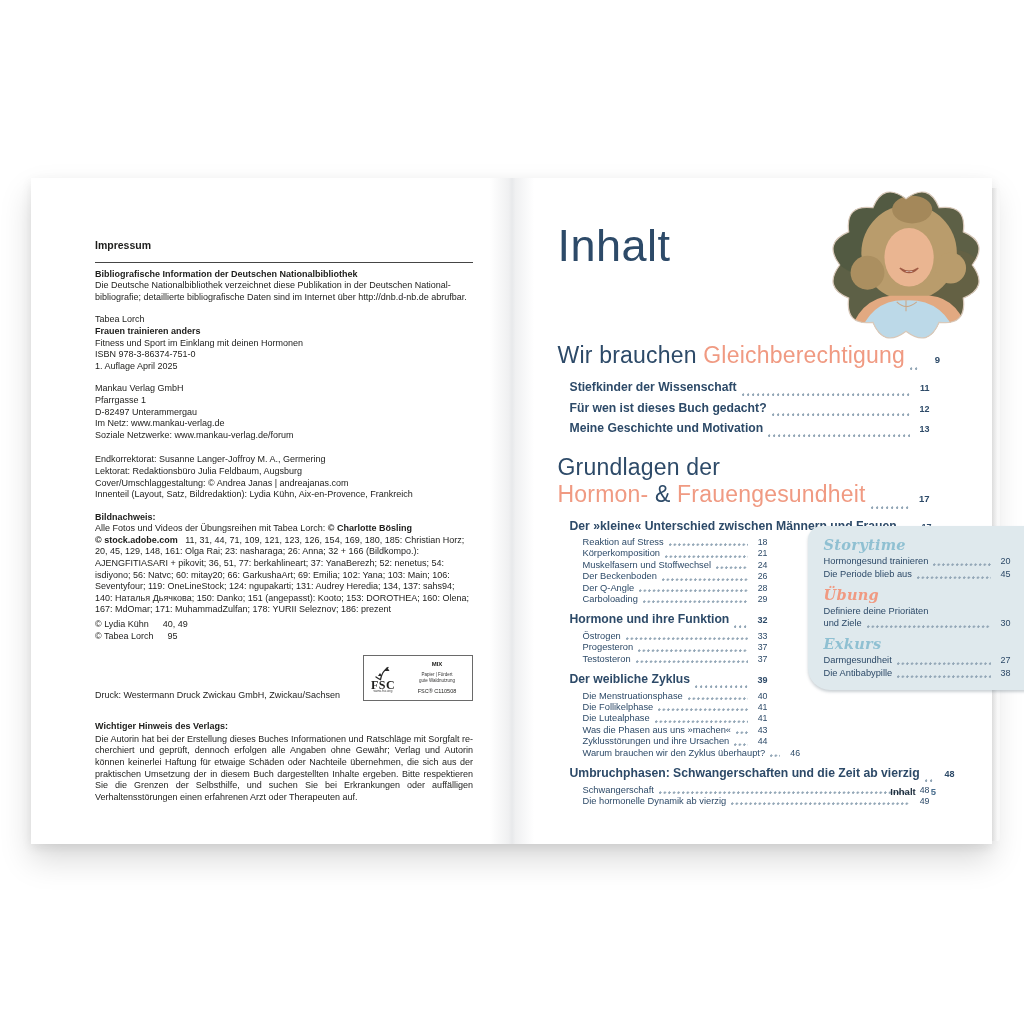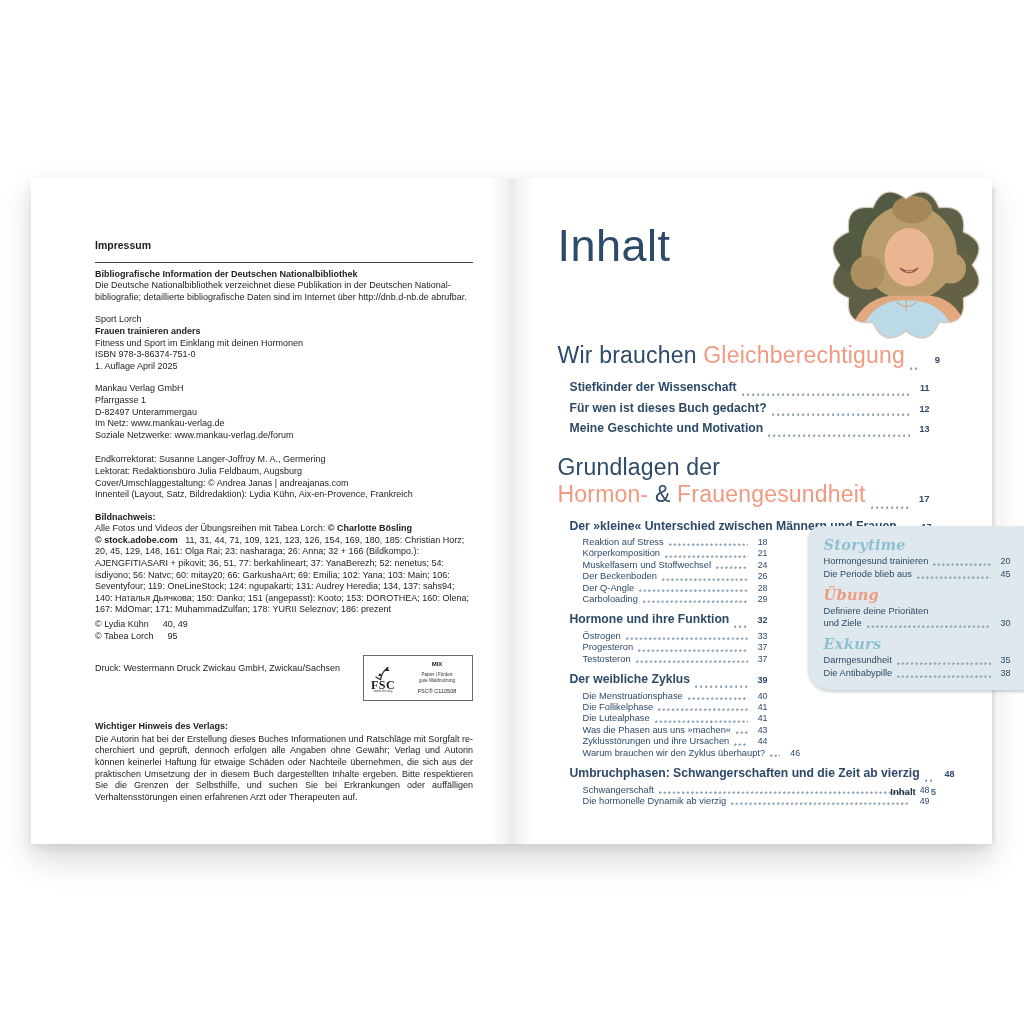--- a/index.html
+++ b/index.html
@@ -19,21 +19,21 @@
 
   
   .imprint{position:absolute;left:64px;top:62px;width:378px;color:#1d1d1b;font-size:9px;line-height:11.6px;}
   .imp-h{font-size:10.5px;font-weight:bold;margin:0 0 10px;}
   .imp-rule{border:0;border-top:1px solid #454545;margin:0 0 6px;}
   .blk{margin:0 0 11px;}
   .blk .ln{display:block;}
   .bold{font-weight:bold;}
   .credit-line .pages{margin-left:14px;}
   .stock{margin:0 0 3px;}
-  .druck-row{display:flex;justify-content:space-between;align-items:flex-start;margin:13px 0 0;}
+  .druck-row{display:flex;justify-content:space-between;align-items:flex-end;margin:13px 0 0;}
   .druck-row .druck-txt{margin-top:8px;}
   .notice{margin-top:20px;}
   .notice-title{font-weight:bold;display:block;margin-bottom:1px;}
   .notice-body{text-align:justify;display:block;}
 
   
   .fsc{width:110px;height:46px;border:1px solid #6a6a6a;display:flex;background:#fff;box-sizing:border-box;}
   .fsc-left{width:38px;border-right:0;display:flex;flex-direction:column;align-items:center;justify-content:center;padding-top:2px;}
   .fsc-left svg{display:block;}
   .fsc-brand{font-family:"Liberation Serif",serif;font-weight:bold;font-size:12px;line-height:8px;letter-spacing:.5px;}
@@ -101,21 +101,21 @@
       <div class="imprint">
         <h3 class="imp-h">Impressum</h3>
         <hr class="imp-rule">
 
         <p class="blk">
           <span class="ln bold">Bibliografische Information der Deutschen Nationalbibliothek</span>
           <span>Die Deutsche Nationalbibliothek verzeichnet diese Publikation in der Deutschen National-bibliografie; detaillierte bibliografische Daten sind im Internet über http://dnb.d-nb.de abrufbar.</span>
         </p>
 
         <p class="blk">
-          <span class="ln">Sport Lorch</span>
+          <span class="ln">Tabea Lorch</span>
           <span class="ln bold">Frauen trainieren anders</span>
           <span class="ln">Fitness und Sport im Einklang mit deinen Hormonen</span>
           <span class="ln">ISBN 978-3-86374-751-0</span>
           <span class="ln">1. Auflage April 2025</span>
         </p>
 
         <p class="blk">
 
         <span class="ln">Mankau Verlag GmbH</span>
             <span class="ln">Pfarrgasse 1</span>
@@ -402,21 +402,21 @@
               <span class="leader"></span>
               <span class="pg">30</span>
             </div>
           </div>
         <div class="script script-blue">Exkurs</div>
         <div>
 
             <div class="row">
               <span class="lbl">Darmgesundheit</span>
               <span class="leader"></span>
-              <span class="pg">35</span>
+              <span class="pg">27</span>
             </div>
 
             <div class="row">
               <span class="lbl">Die Antibabypille</span>
               <span class="leader"></span>
               <span class="pg">38</span>
             </div>
           </div>
       </aside>
 

